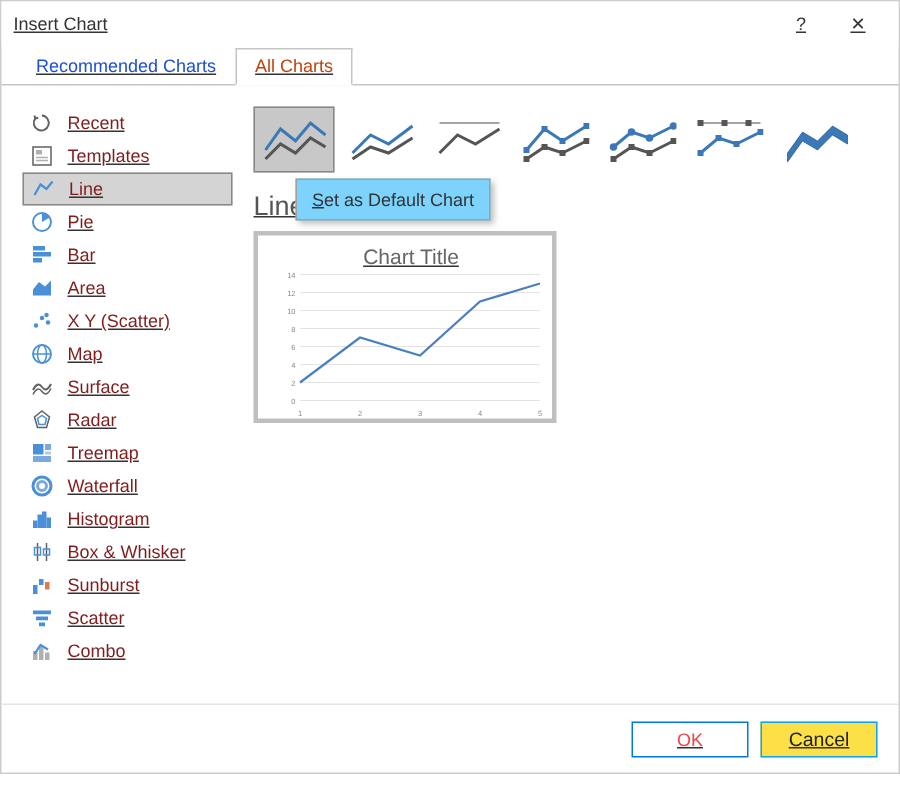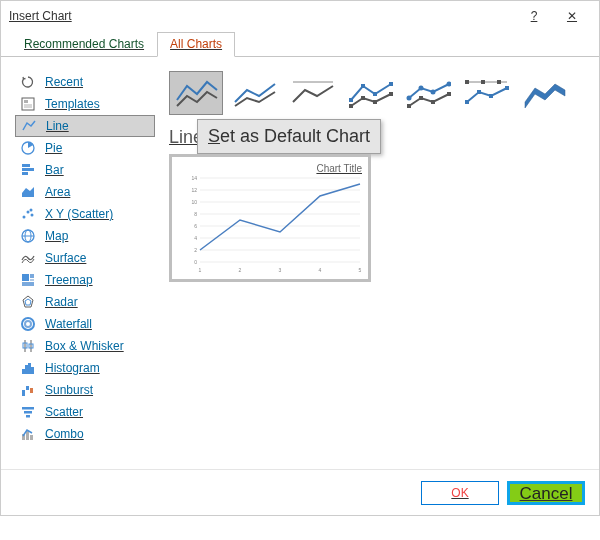--- a/index.html
+++ b/index.html
@@ -3,40 +3,40 @@
 <meta charset="utf-8">
 <style>
   * { box-sizing: border-box; margin: 0; padding: 0; }
   body { font-family: "Segoe UI", Tahoma, sans-serif; font-size: 12px; background: #fff; color: #333; }
   .dialog { width: 600px; height: 516px; border: 1px solid #ccc; display: flex; flex-direction: column; background: #fff; text-decoration: underline; }
   .titlebar { height: 30px; display: flex; align-items: center; padding: 0 8px; background: #fff; }
   .titlebar .title { flex: 1; font-size: 12px; }
   .titlebar .btn { width: 38px; height: 30px; display: flex; align-items: center; justify-content: center; cursor: pointer; }
   .tabs-row { display: flex; padding: 0 10px 0 10px; border-bottom: 1px solid #c5c5c5; height: 26px; align-items: flex-end; }
   .tab { padding: 4px 12px 5px; font-size: 12px; color: #c2410c; cursor: pointer; border: 1px solid transparent; position: relative; top: 1px; }
-  .tab.inactive { color: #14532d; }
+  .tab.inactive { color: #1d4ed8; }
   .tab.active { background: #fff; border: 1px solid #c5c5c5; border-bottom: 1px solid #fff; }
   .body { flex: 1; display: flex; padding: 14px 14px 0 14px; gap: 14px; }
   .sidebar { width: 140px; }
-  .sidebar-item { display: flex; align-items: center; gap: 8px; height: 22px; padding: 0 4px; font-size: 12px; color: #0369a1; cursor: pointer; }
+  .sidebar-item { display: flex; align-items: center; gap: 8px; height: 22px; padding: 0 4px; font-size: 12px; color: #7f1d1d; cursor: pointer; }
   .sidebar-item.selected { background: #d4d4d4; border: 1px solid #888; }
   .sidebar-item .icon { width: 18px; height: 18px; display: flex; align-items: center; justify-content: center; }
   .main { flex: 1; position: relative; }
   .subtype-row { display: flex; gap: 4px; }
   .subtype { width: 54px; height: 44px; border: 1px solid transparent; display: flex; align-items: center; justify-content: center; cursor: pointer; }
   .subtype.selected { background: #c8c8c8; border: 1px solid #888; }
   .chart-name { font-size: 18px; color: #555; margin-top: 12px; margin-bottom: 6px; }
   .preview-box { width: 202px; height: 128px; border: 3px solid #bfbfbf; background: #fff; position: relative; padding: 6px 6px 4px 14px; }
-  .preview-title { text-align: right; font-size: 10px; color: #666; margin-bottom: 2px; }
+  .preview-title { text-align: center; font-size: 14px; color: #666; margin-bottom: 2px; }
   .preview-plot { position: relative; height: 92px; }
-  .context-menu { position: absolute; left: 28px; top: 48px; background: #e5e5e5; border: 1px solid #a0a0a0; box-shadow: 2px 2px 4px rgba(0,0,0,0.25); padding: 6px 10px; font-size: 18px; cursor: pointer; }
+  .context-menu { position: absolute; left: 28px; top: 48px; background: #7dd3fc; border: 1px solid #a0a0a0; box-shadow: 2px 2px 4px rgba(0,0,0,0.25); padding: 6px 10px; font-size: 12px; cursor: pointer; }
   .context-menu u { text-decoration: underline; }
   .footer { height: 46px; display: flex; align-items: center; justify-content: flex-end; gap: 8px; padding: 0 14px; border-top: 1px solid #e5e5e5; }
   .btn-ok { width: 78px; height: 24px; background: #fff; border: 1px solid #0078d7; color: #ef4444; cursor: pointer; font-size: 12px; }
-  .btn-cancel { width: 78px; height: 24px; background: #84cc16; border: 3px solid #0ea5e9; color: #222; cursor: pointer; font-size: 17px; }
+  .btn-cancel { width: 78px; height: 24px; background: #fde047; border: 1px solid #0ea5e9; color: #222; cursor: pointer; font-size: 13px; }
   svg { display: block; }
 </style>
 </head>
 <body>
 
 <div class="dialog">
 
   <div class="titlebar">
     <div class="title">Insert Chart</div>
     <div class="btn">
@@ -147,71 +147,71 @@
               <path d="M2 10 Q5 4 8 8 Q11 12 14 6" fill="none" stroke="#606060" stroke-width="1.3"></path>
               <path d="M2 13 Q5 7 8 11 Q11 15 14 9" fill="none" stroke="#606060" stroke-width="1"></path>
             </svg>
         </span>
         <span>Surface</span>
       </div>
 
       <div class="sidebar-item">
         <span class="icon">
           <svg width="16" height="16">
+              <polygon points="8,2 13,6 11,13 5,13 3,6" fill="none" stroke="#606060"></polygon>
+              <polygon points="8,5 11,7 10,11 6,11 5,7" fill="none" stroke="#4a90d9"></polygon>
+            </svg>
+        </span>
+        <span>Radar</span>
+      </div>
+
+      <div class="sidebar-item">
+        <span class="icon">
+          <svg width="16" height="16">
               <rect x="2" y="2" width="7" height="7" fill="#4a90d9"></rect>
               <rect x="10" y="2" width="4" height="4" fill="#7aa9dd"></rect>
               <rect x="10" y="7" width="4" height="2" fill="#b0c9e6"></rect>
               <rect x="2" y="10" width="12" height="4" fill="#7aa9dd"></rect>
             </svg>
         </span>
         <span>Treemap</span>
       </div>
 
       <div class="sidebar-item">
         <span class="icon">
           <svg width="16" height="16">
-              <polygon points="8,2 13,6 11,13 5,13 3,6" fill="none" stroke="#606060"></polygon>
-              <polygon points="8,5 11,7 10,11 6,11 5,7" fill="none" stroke="#4a90d9"></polygon>
-            </svg>
-        </span>
-        <span>Radar</span>
-      </div>
-
-      <div class="sidebar-item">
-        <span class="icon">
-          <svg width="16" height="16">
               <circle cx="8" cy="8" r="6" fill="none" stroke="#4a90d9" stroke-width="2"></circle>
               <circle cx="8" cy="8" r="3" fill="none" stroke="#7aa9dd" stroke-width="2"></circle>
             </svg>
         </span>
         <span>Waterfall</span>
+      </div>
+
+      <div class="sidebar-item">
+        <span class="icon">
+          <svg width="16" height="16">
+              <rect x="2" y="9" width="3" height="5" fill="#4a90d9"></rect>
+              <rect x="5" y="5" width="3" height="9" fill="#4a90d9"></rect>
+              <rect x="8" y="3" width="3" height="11" fill="#4a90d9"></rect>
+              <rect x="11" y="7" width="3" height="7" fill="#4a90d9"></rect>
+            </svg>
+        </span>
+        <span>Histogram</span>
       </div>
 
       <div class="sidebar-item">
         <span class="icon">
           <svg width="16" height="16">
               <line x1="5" y1="2" x2="5" y2="14" stroke="#606060"></line>
               <rect x="3" y="5" width="4" height="5" fill="none" stroke="#4a90d9"></rect>
               <line x1="11" y1="2" x2="11" y2="14" stroke="#606060"></line>
               <rect x="9" y="6" width="4" height="4" fill="none" stroke="#4a90d9"></rect>
             </svg>
         </span>
         <span>Box &amp; Whisker</span>
-      </div>
-
-      <div class="sidebar-item">
-        <span class="icon">
-          <svg width="16" height="16">
-              <rect x="2" y="9" width="3" height="5" fill="#4a90d9"></rect>
-              <rect x="5" y="5" width="3" height="9" fill="#4a90d9"></rect>
-              <rect x="8" y="3" width="3" height="11" fill="#4a90d9"></rect>
-              <rect x="11" y="7" width="3" height="7" fill="#4a90d9"></rect>
-            </svg>
-        </span>
-        <span>Histogram</span>
       </div>
 
       <div class="sidebar-item">
         <span class="icon">
           <svg width="16" height="16">
               <rect x="2" y="8" width="3" height="6" fill="#4a90d9"></rect>
               <rect x="6" y="4" width="3" height="4" fill="#4a90d9"></rect>
               <rect x="10" y="6" width="3" height="5" fill="#d97b4a"></rect>
             </svg>
         </span>

